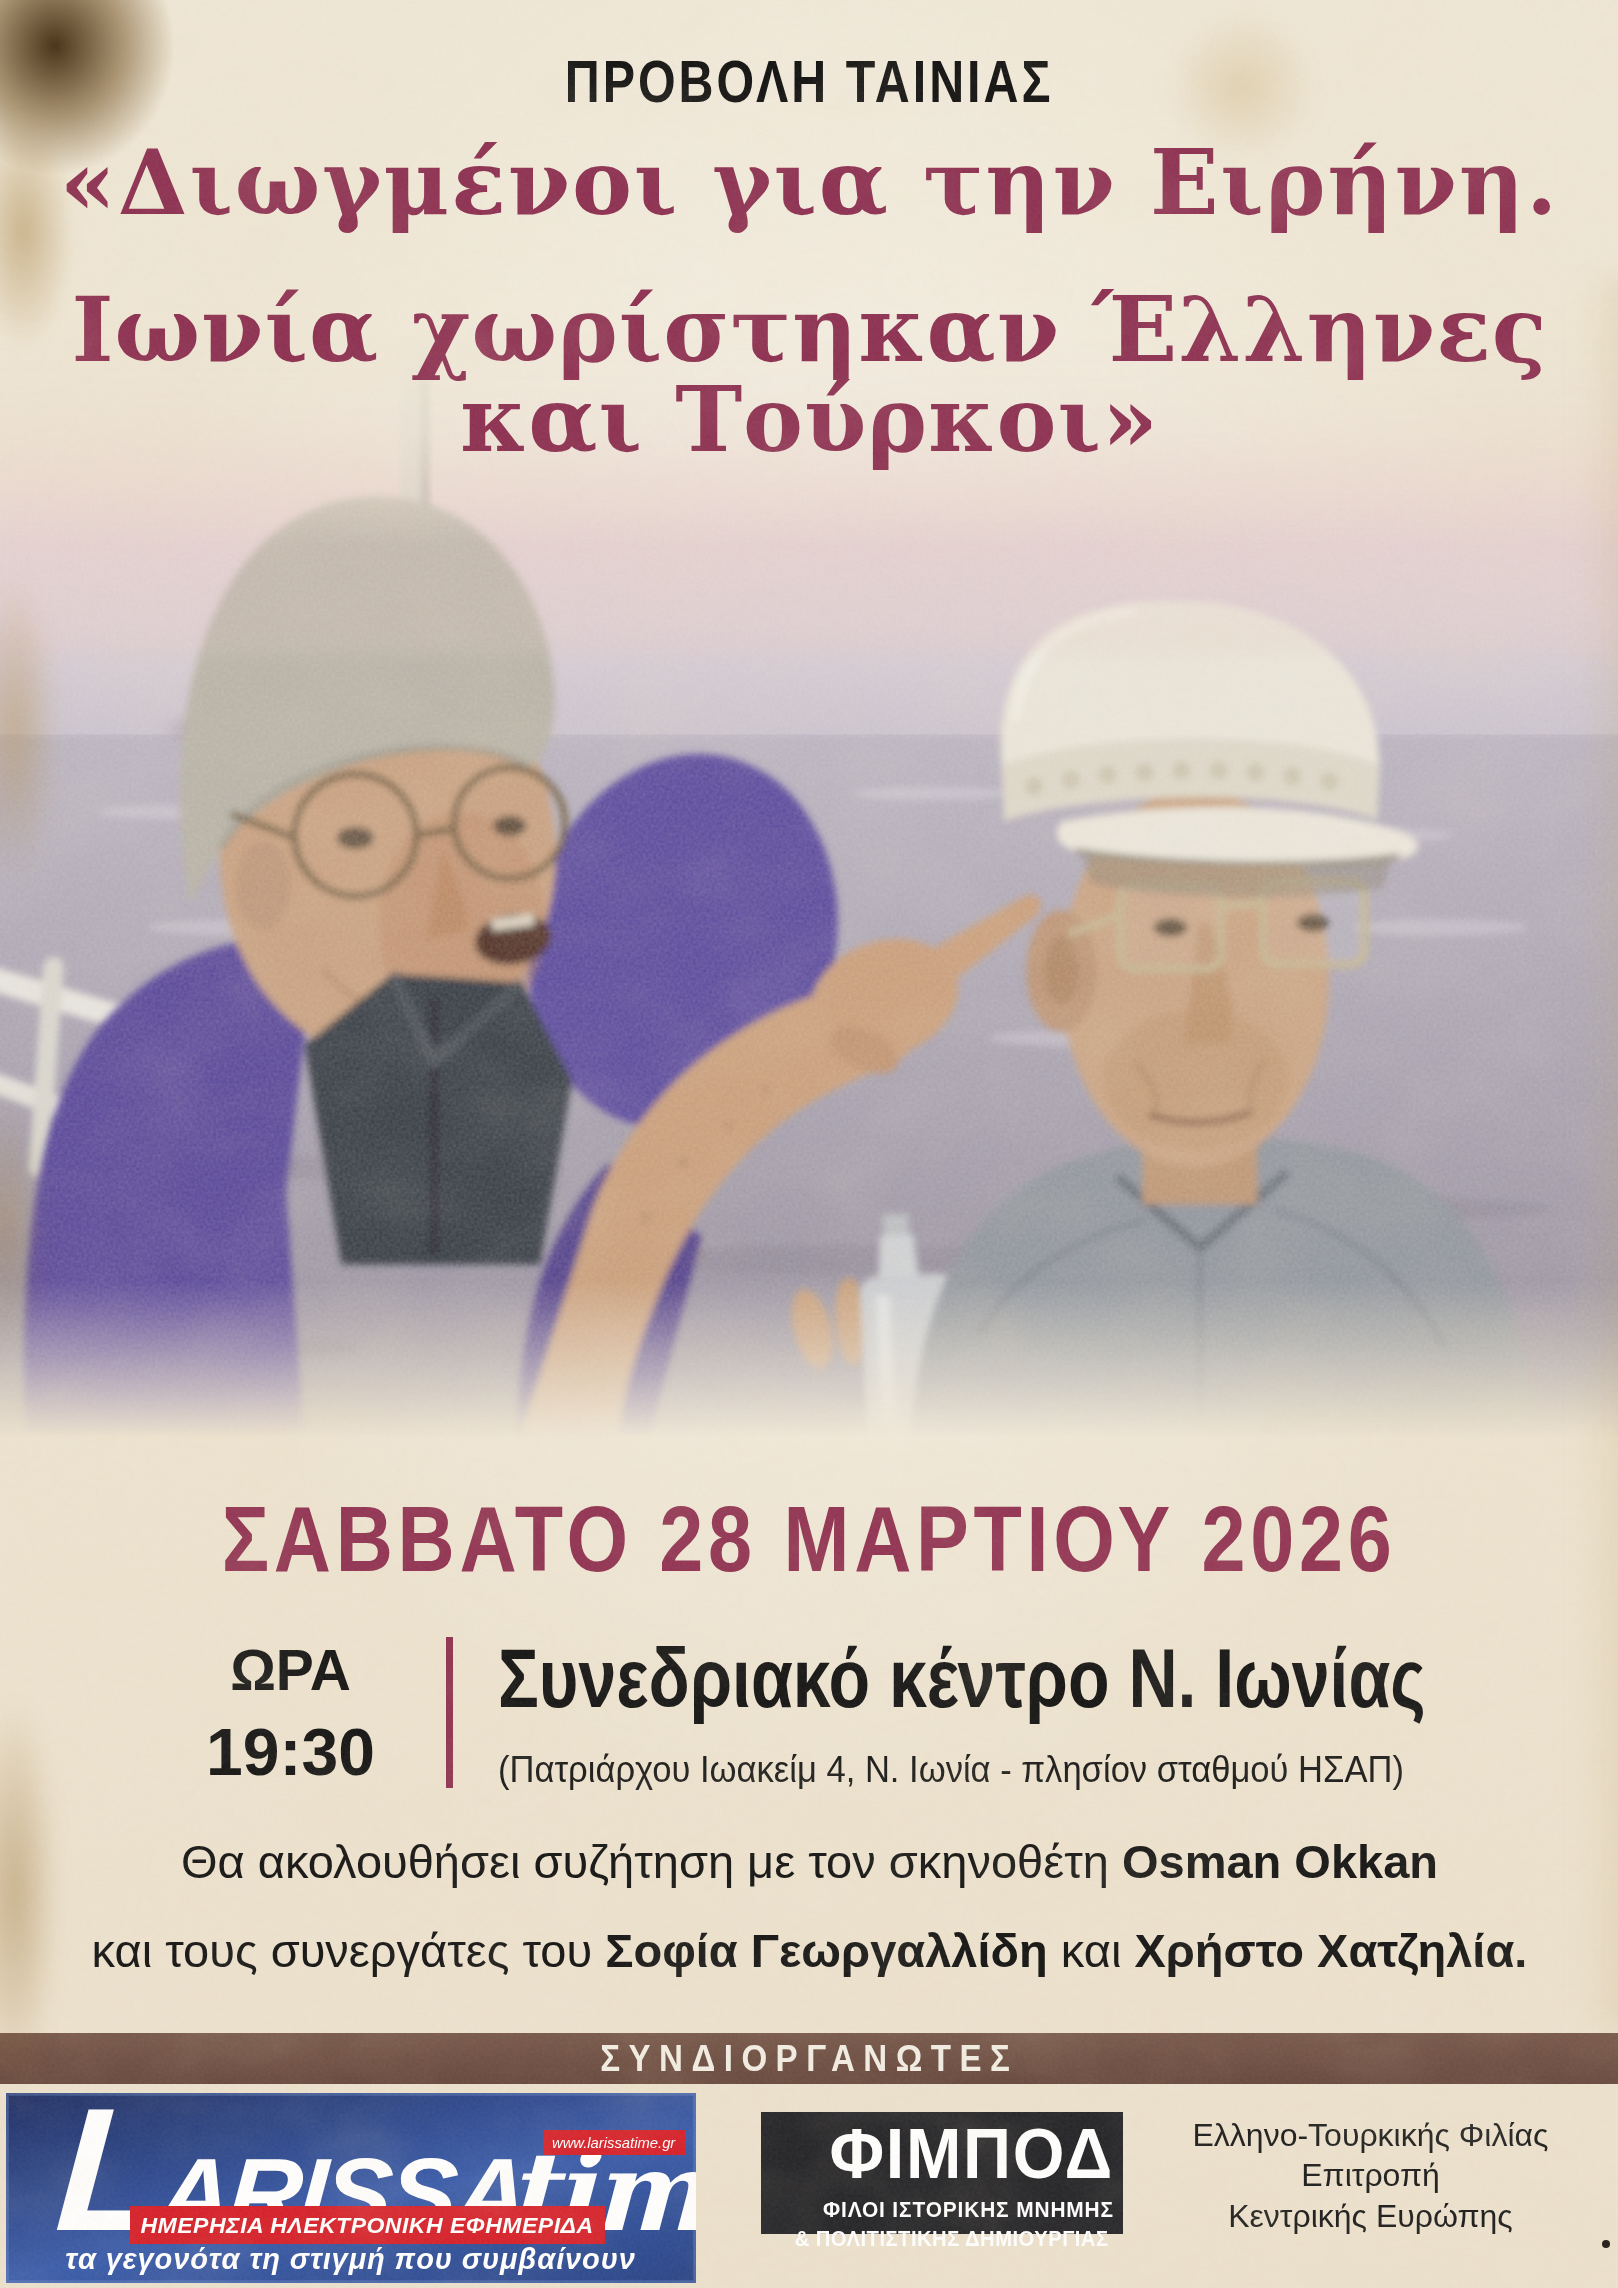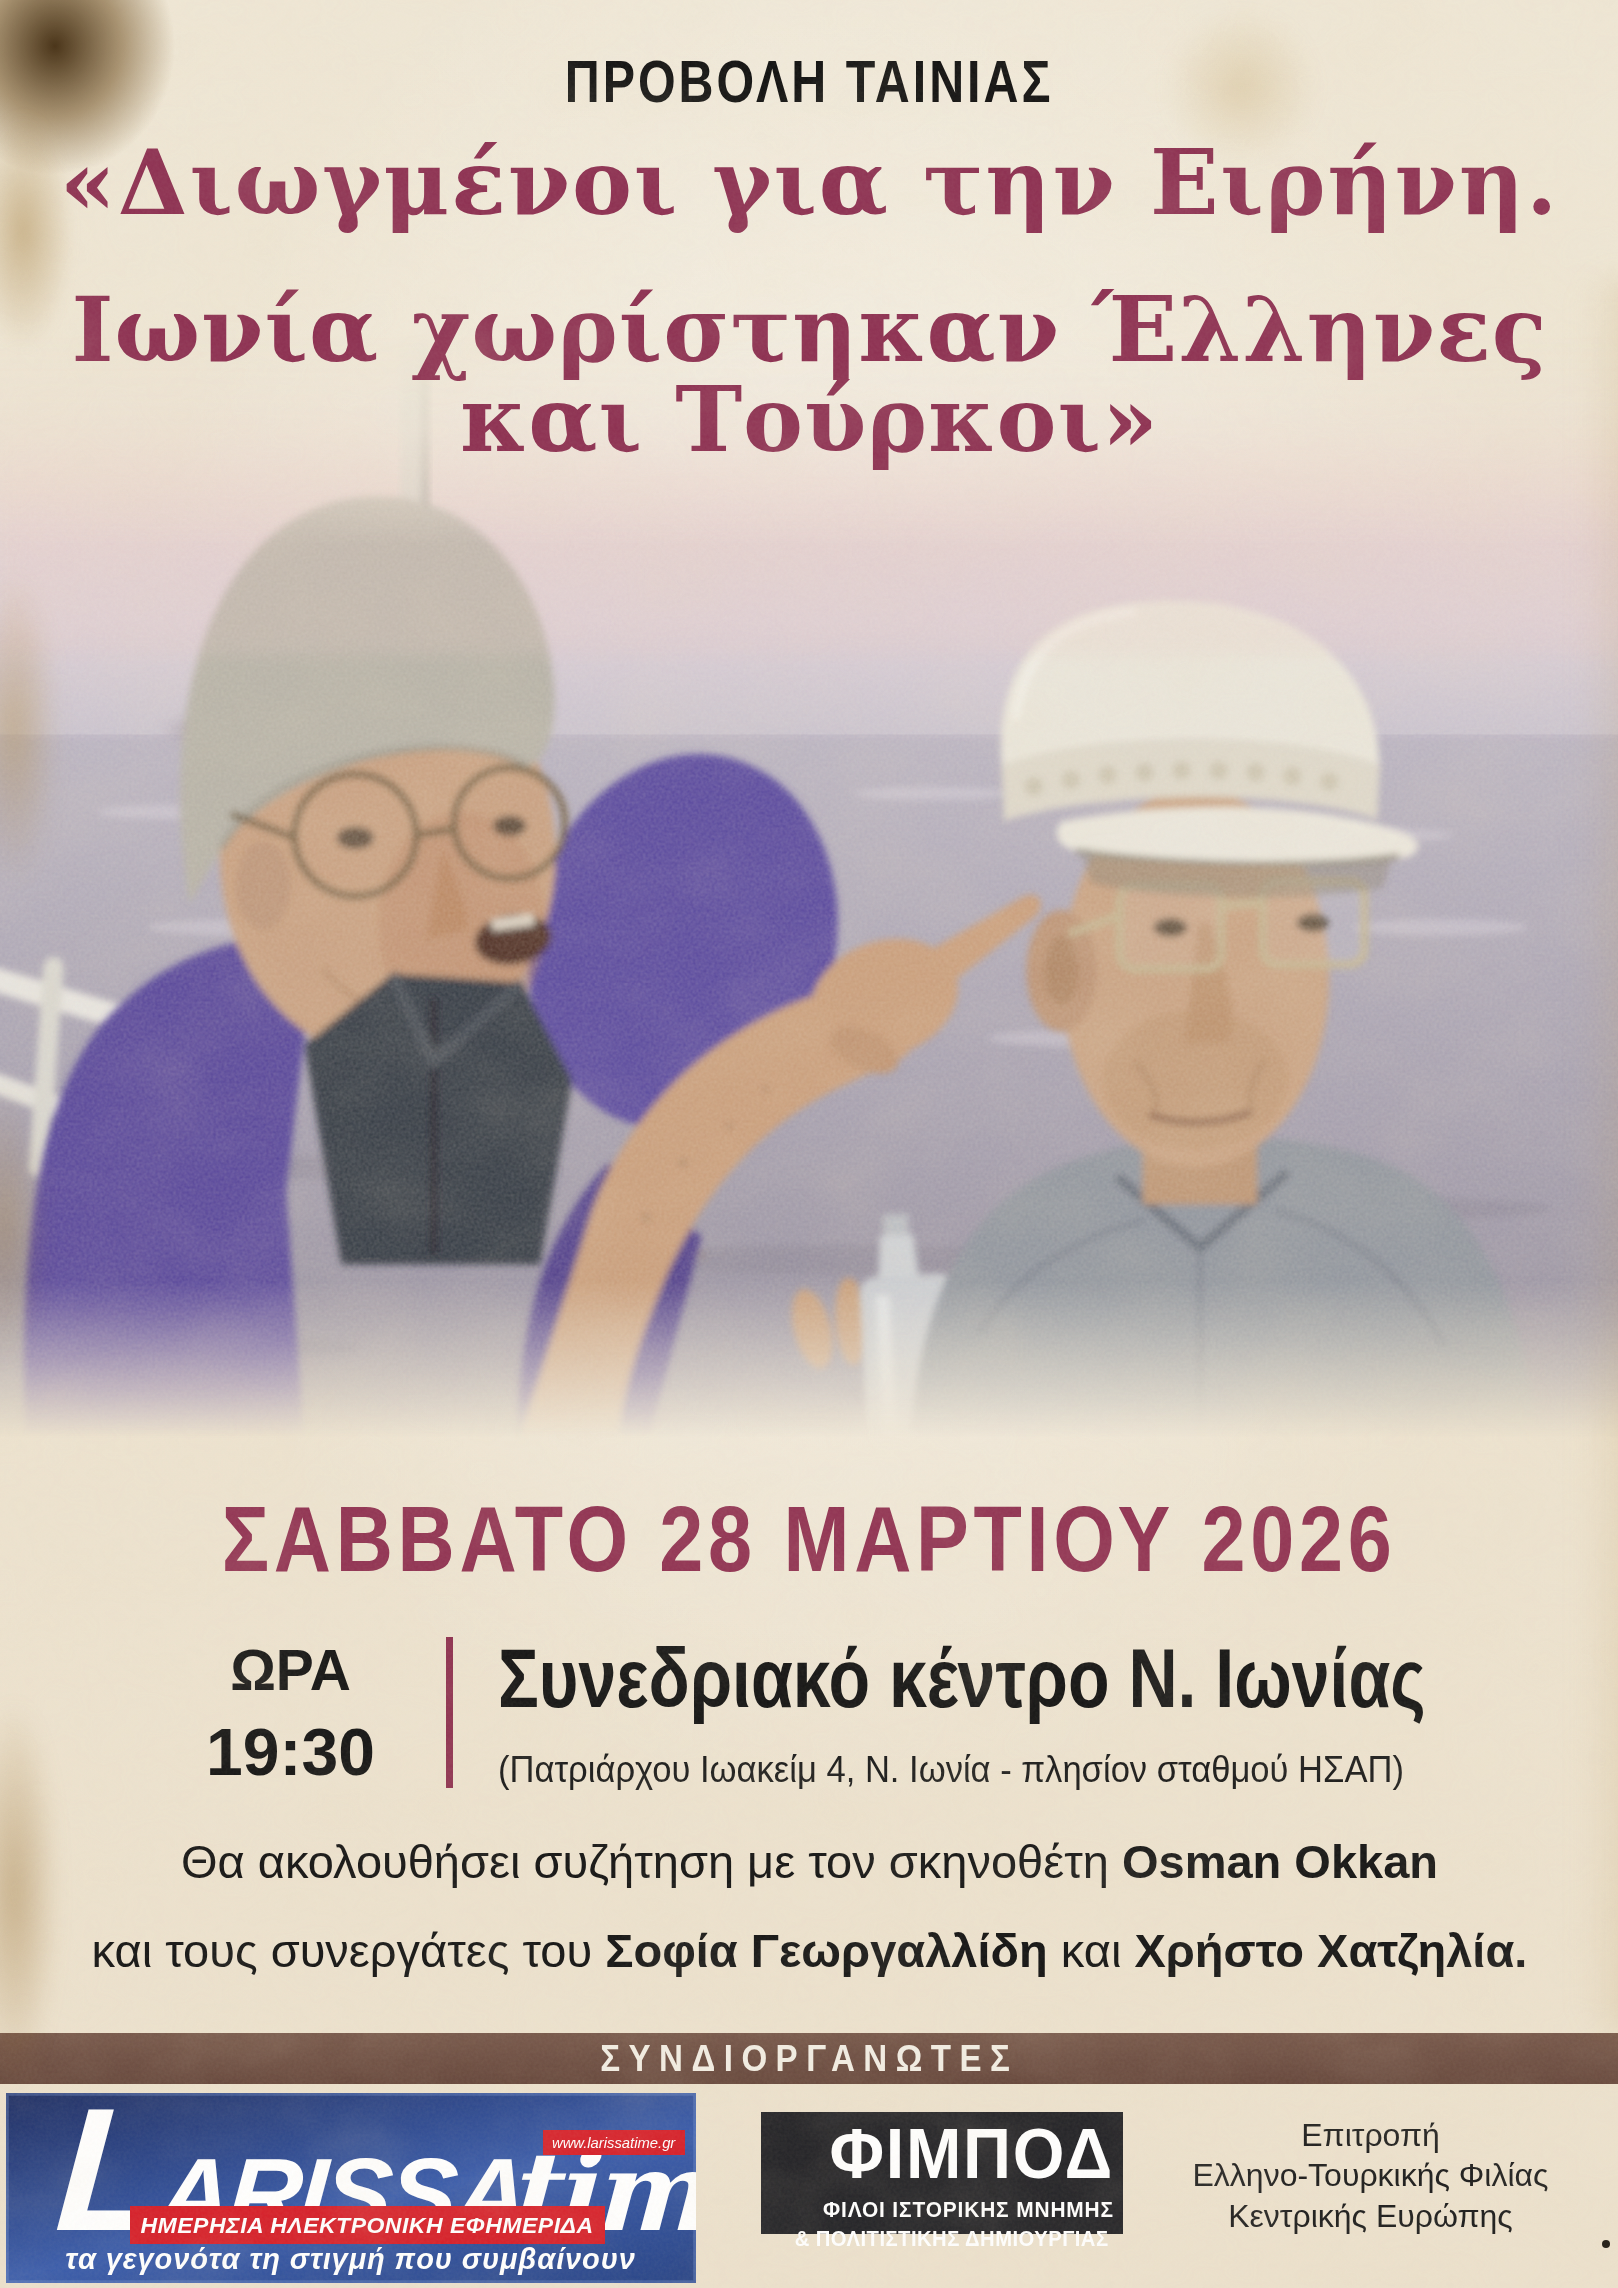--- a/index.html
+++ b/index.html
@@ -296,22 +296,22 @@
       <div class="larissa-slogan">τα γεγονότα τη στιγμή που συμβαίνουν</div>
     </div>
 
     <div class="fimpod-logo">
       <div class="fimpod-acronym">ΦΙΜΠΟΔ</div>
       <div class="fimpod-line1">ΦΙΛΟΙ ΙΣΤΟΡΙΚΗΣ ΜΝΗΜΗΣ</div>
       <div class="fimpod-line2">&amp; ΠΟΛΙΤΙΣΤΙΚΗΣ ΔΗΜΙΟΥΡΓΙΑΣ</div>
     </div>
 
     <div class="committee">
+      <div>Ελληνο-Τουρκικής Φιλίας</div>
       <div>Επιτροπή</div>
-      <div>Ελληνο-Τουρκικής Φιλίας</div>
       <div>Κεντρικής Ευρώπης</div>
     </div>
   </div>
 
   <svg class="texture" width="1619" height="2289" xmlns="http://www.w3.org/2000/svg" viewBox="0 0 1754 2480">
     <filter id="mottle" x="0" y="0" width="100%" height="100%">
       <feTurbulence type="fractalNoise" baseFrequency="0.009 0.012" numOctaves="4" seed="7" result="n"></feTurbulence>
       <feColorMatrix in="n" type="matrix" values="0 0 0 0 0.80, 0 0 0 0 0.70, 0 0 0 0 0.52, 0 0 0 0.60 0"></feColorMatrix>
       <feComponentTransfer>
           <feFuncA type="gamma" amplitude="1" exponent="2.4" offset="0"></feFuncA>

